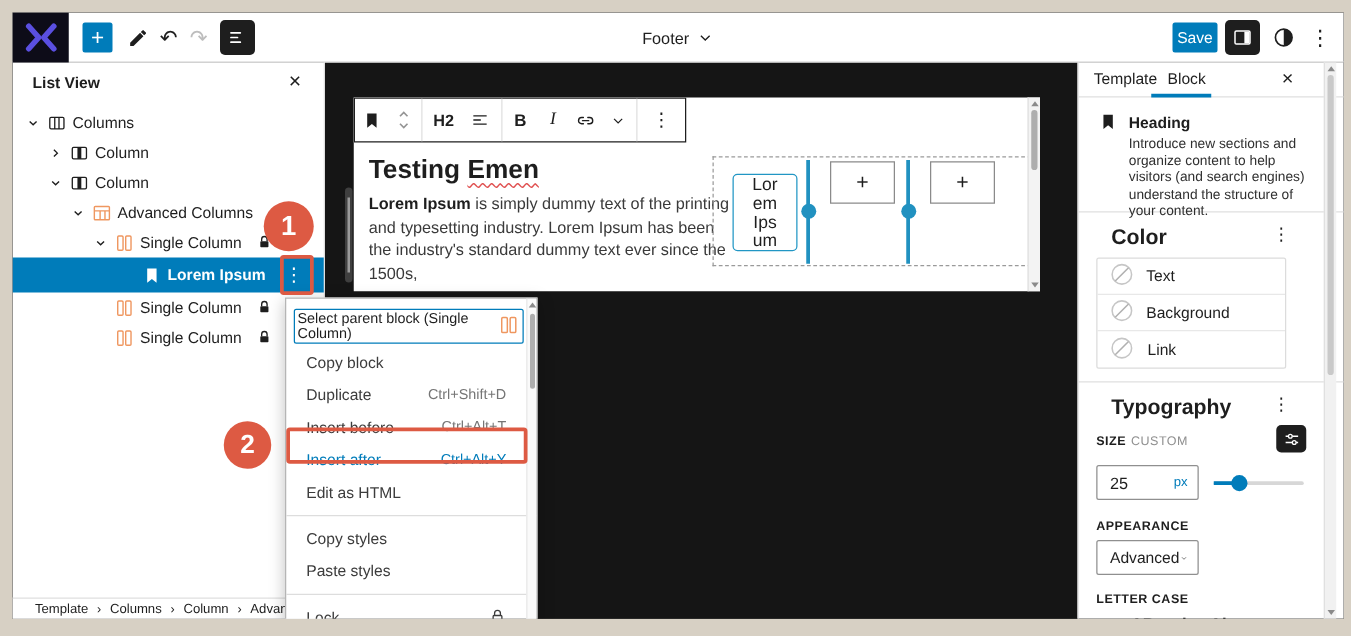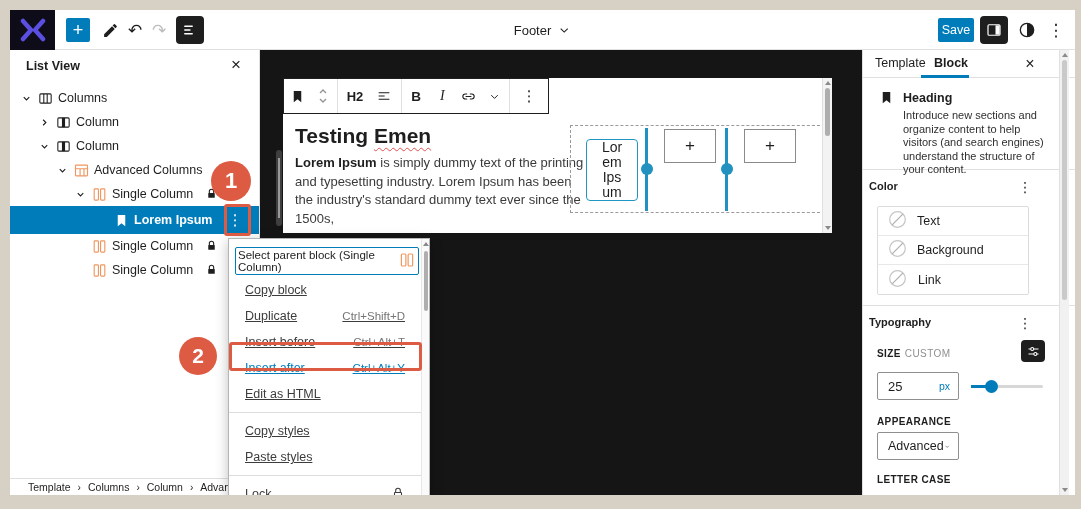--- a/index.html
+++ b/index.html
@@ -63,44 +63,44 @@
   .scrollbar-v { position:absolute; right:0; top:0; bottom:0; width:10px; background:#f3f3f3; border-left:1px solid #e0e0e0; }
   .sb-thumb { position:absolute; left:2px; width:5px; background:#aeaeae; border-radius:3px; }
   .sb-arr { position:absolute; left:2px; width:0; height:0; border-left:3px solid transparent; border-right:3px solid transparent; }
   .sb-arr.up { top:3px; border-bottom:4px solid #8a8a8a; }
   .sb-arr.down { bottom:3px; border-top:4px solid #8a8a8a; }
 
   
   .ctx-menu { position:absolute; left:218px; top:228px; width:202px; height:270px; background:#fff; border:1px solid #b5b5b5; box-shadow:0 3px 12px rgba(0,0,0,.25); z-index:50; padding-top:4px; }
   .ctx-parent { margin:4px 10px 2px 6px; height:28px; border:1.5px solid #007cba; border-radius:2px; display:flex; align-items:center; padding:0 2px; font-size:11.5px; color:#1e1e1e; cursor:pointer; }
   .ctx-parent .cp-icon { margin-left:auto; }
-  .ctx-item { height:26px; display:flex; align-items:center; padding:0 24px 0 16px; font-size:12.5px; color:#3c3c3c; cursor:pointer;text-decoration:underline; }
+  .ctx-item { height:26px; display:flex; align-items:center; padding:0 24px 0 16px; font-size:12.5px; color:#3c3c3c; cursor:pointer; }
   .ctx-item .shortcut { margin-left:auto; font-size:11.5px; color:#757575; }
   .ctx-item.hl, .ctx-item.hl .shortcut { color:#007cba; }
   .ctx-div { border-top:1px solid #ddd; margin:5px 0; }
   .ctx-sb { position:absolute; right:0; top:0; bottom:0; width:8px; background:#fafafa; border-left:1px solid #e7e7e7; }
 
   
   .badge { position:absolute; border-radius:50%; background:#dd5a43; color:#fff; font-weight:bold; display:flex; align-items:center; justify-content:center; z-index:60; }
   .redbox { position:absolute; border:3px solid #dd5a43; border-radius:3px; z-index:55; }
 
   
   .sidebar { position:absolute; right:0; top:40px; width:213px; height:445px; background:#fff; border-left:1px solid #e0e0e0; z-index:10; }
   .sb-tabs { position:relative; height:28px; border-bottom:1px solid #e0e0e0; }
   .sb-tab { position:absolute; top:6px; font-size:12.5px; color:#1e1e1e; cursor:pointer; }
   .sb-tab.t1 { left:12px; }
-  .sb-tab.t2 { left:71px; font-weight:700; }
+  .sb-tab.t2 { left:71px; font-weight:400; }
   .sb-tab-underline { position:absolute; left:58px; bottom:-1px; width:48px; height:3px; background:#007cba; }
   .sb-close { position:absolute; right:34px; top:3px; width:22px; height:22px; font-size:16px; color:#1e1e1e; display:flex; align-items:center; justify-content:center; cursor:pointer; }
   .sb-block-card { position:relative; height:92px; border-bottom:1px solid #e0e0e0; }
   .sb-bc-icon { position:absolute; left:16px; top:12px; }
   .sb-bc-title { position:absolute; left:40px; top:13px; font-size:12.5px; font-weight:bold; color:#1e1e1e; }
   .sb-bc-desc { position:absolute; left:40px; top:31px; width:142px; font-size:11px; line-height:13.5px; color:#2f2f2f; }
   .sb-sec-head { position:relative; height:34px; }
-  .sb-sec-title { position:absolute; left:6px; top:10px; font-size:11px; font-weight:bold; color:#1e1e1e; }
+  .sb-sec-title { position:absolute; left:26px; top:10px; font-size:17px; font-weight:bold; color:#1e1e1e; }
   .sb-sec-kebab { position:absolute; right:40px; top:7px; width:20px; height:20px; font-size:14px; color:#1e1e1e; display:flex; align-items:center; justify-content:center; cursor:pointer; }
   .color-card { margin:2px 46px 10px 14px; border:1px solid #dcdcdc; border-radius:2px; }
   .color-row { height:29px; display:flex; align-items:center; padding-left:10px; gap:10px; font-size:12.5px; color:#1e1e1e; border-bottom:1px solid #e8e8e8; cursor:pointer; }
   .color-row:last-child { border-bottom:none;gap:11px; }
   .sb-div { border-top:1px solid #e0e0e0; }
   .typo-body { position:relative; height:230px; }
   .typo-sizerow { position:absolute; left:14px; top:8px; font-size:10px; letter-spacing:.4px; color:#1e1e1e; font-weight:bold; }
   .typo-sizerow .mode { color:#8f8f8f; font-weight:normal; margin-left:4px; }
   .typo-gear { position:absolute; right:30px; top:0px; width:24px; height:22px; background:#1e1e1e; border-radius:4px; display:flex; align-items:center; justify-content:center; cursor:pointer; }
   .size-input-wrap { position:absolute; left:14px; top:32px; width:82px; height:28px; border:1px solid #8f8f8f; border-radius:2px; display:flex; align-items:center; background:#fff; }

